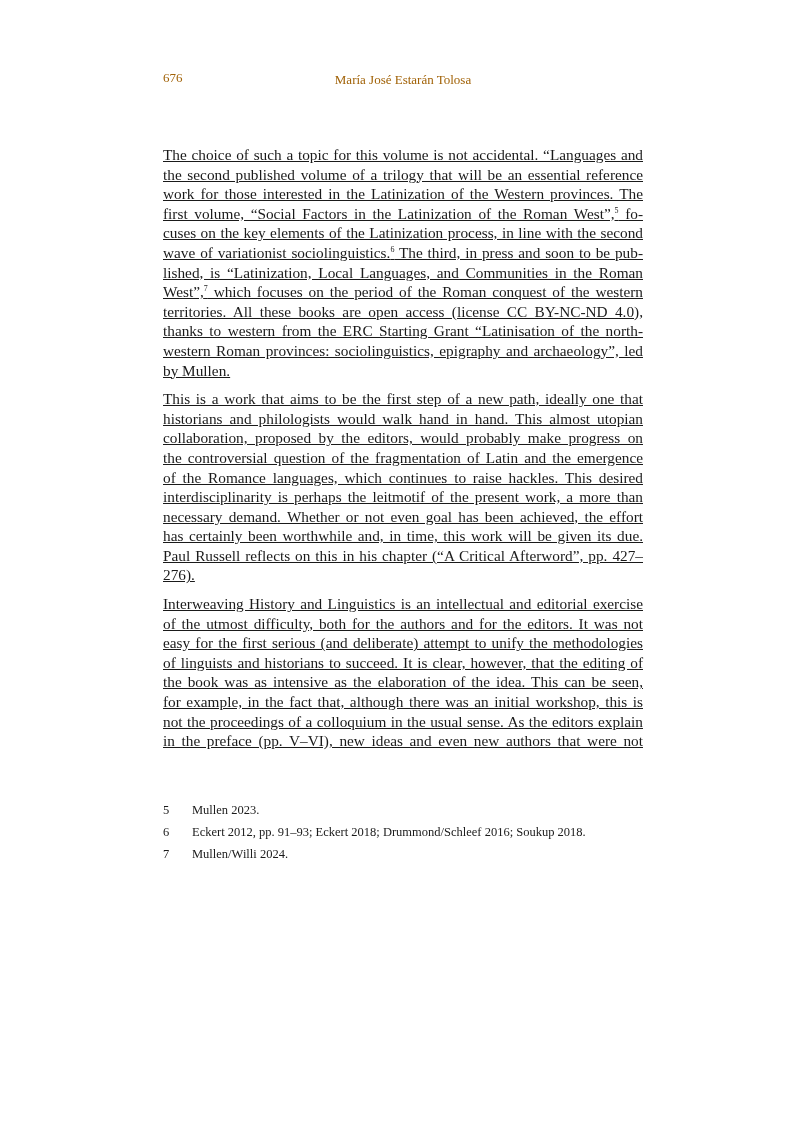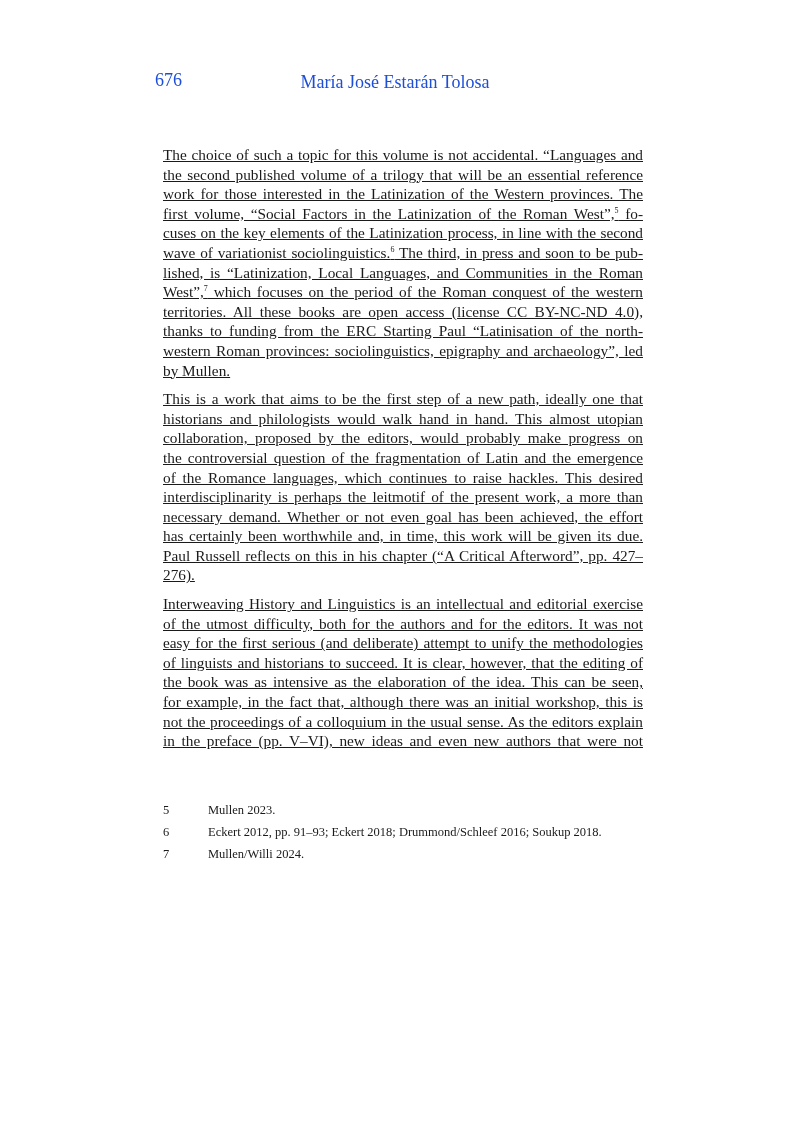--- a/index.html
+++ b/index.html
@@ -1,50 +1,50 @@
 <!DOCTYPE html>
 <html><head>
   <meta charset="utf-8">
   <style>
     html, body { margin: 0; padding: 0; background: #ffffff; }
     body { width: 799px; height: 1131px; position: relative; overflow: hidden;
            font-family: "Liberation Serif", "DejaVu Serif", serif; color: #1a1a1a; }
-    .header { position: absolute; top: 70px; left: 155px; width: 480px; height: 20px; font-size: 18px; color: #1d4ed8; }
+    .header { position: absolute; top: 70px; left: 163px; width: 480px; height: 20px; font-size: 13px; color: #a16207; }
     .page-num { position: absolute; left: 0; top: 0; }
     .running-head { position: absolute; left: 0; right: 0; top: 2px; text-align: center; font-family: Liberation Serif, serif; }
     .body-text { position: absolute; top: 145px; left: 163px; width: 480px; font-size: 15.3px; line-height: 19.6px; }
     .para { margin: 0 0 9px 0; text-align: justify; hyphens: manual; text-decoration: underline; }
     .line { display: block; text-align: justify; text-align-last: justify; white-space: nowrap; height: 19.6px; }
     .line.last { text-align-last: left; }
     sup { font-size: 8px; line-height: 0; vertical-align: 6px; }
     .footnotes { position: absolute; top: 803px; left: 163px; width: 480px; font-size: 12.5px; }
     .fn { position: relative; height: 20px; margin-bottom: 2px; }
     .fn-num { position: absolute; left: 0; }
-    .fn-text { position: absolute; left: 45px; }
+    .fn-text { position: absolute; left: 29px; }
   </style>
 </head>
 <body>
 
 <div class="header">
   <span class="page-num">676</span>
   <span class="running-head">María José Estarán Tolosa</span>
 </div>
 
 <div class="body-text" id="body-text">
     <div class="para">
       <span class="line">The choice of such a topic for this volume is not accidental. “Languages and</span>
       <span class="line">the second published volume of a trilogy that will be an essential reference</span>
       <span class="line">work for those interested in the Latinization of the Western provinces. The</span>
       <span class="line">first volume, “Social Factors in the Latinization of the Roman West”,<sup>5</sup> fo-</span>
       <span class="line">cuses on the key elements of the Latinization process, in line with the second</span>
       <span class="line">wave of variationist sociolinguistics.<sup>6</sup> The third, in press and soon to be pub-</span>
       <span class="line">lished, is “Latinization, Local Languages, and Communities in the Roman</span>
       <span class="line">West”,<sup>7</sup> which focuses on the period of the Roman conquest of the western</span>
       <span class="line">territories. All these books are open access (license CC BY-NC-ND 4.0),</span>
-      <span class="line">thanks to funding from the ERC Starting Paul “Latinisation of the north-</span>
+      <span class="line">thanks to western from the ERC Starting Grant “Latinisation of the north-</span>
       <span class="line">western Roman provinces: sociolinguistics, epigraphy and archaeology”, led</span>
       <span class="line last">by Mullen.</span>
     </div>
     <div class="para">
       <span class="line">This is a work that aims to be the first step of a new path, ideally one that</span>
       <span class="line">historians and philologists would walk hand in hand. This almost utopian</span>
       <span class="line">collaboration, proposed by the editors, would probably make progress on</span>
       <span class="line">the controversial question of the fragmentation of Latin and the emergence</span>
       <span class="line">of the Romance languages, which continues to raise hackles. This desired</span>
       <span class="line">interdisciplinarity is perhaps the leitmotif of the present work, a more than</span>

